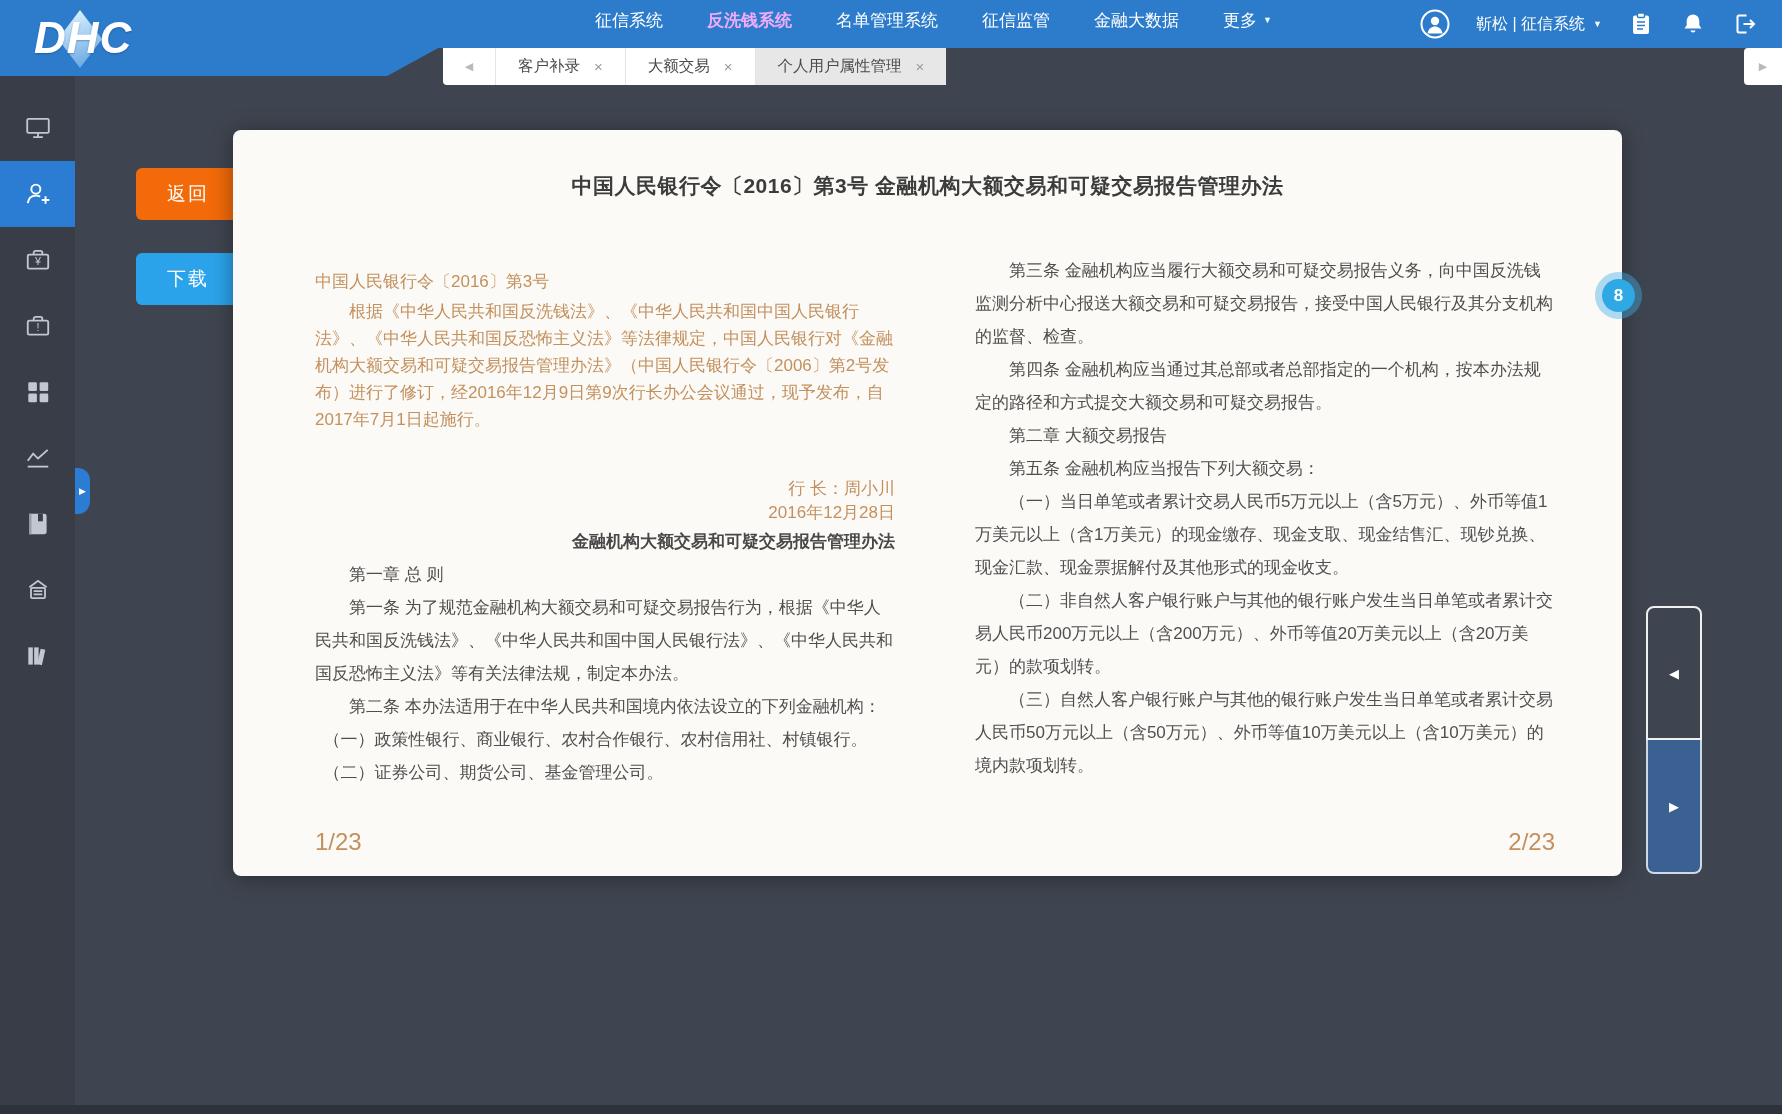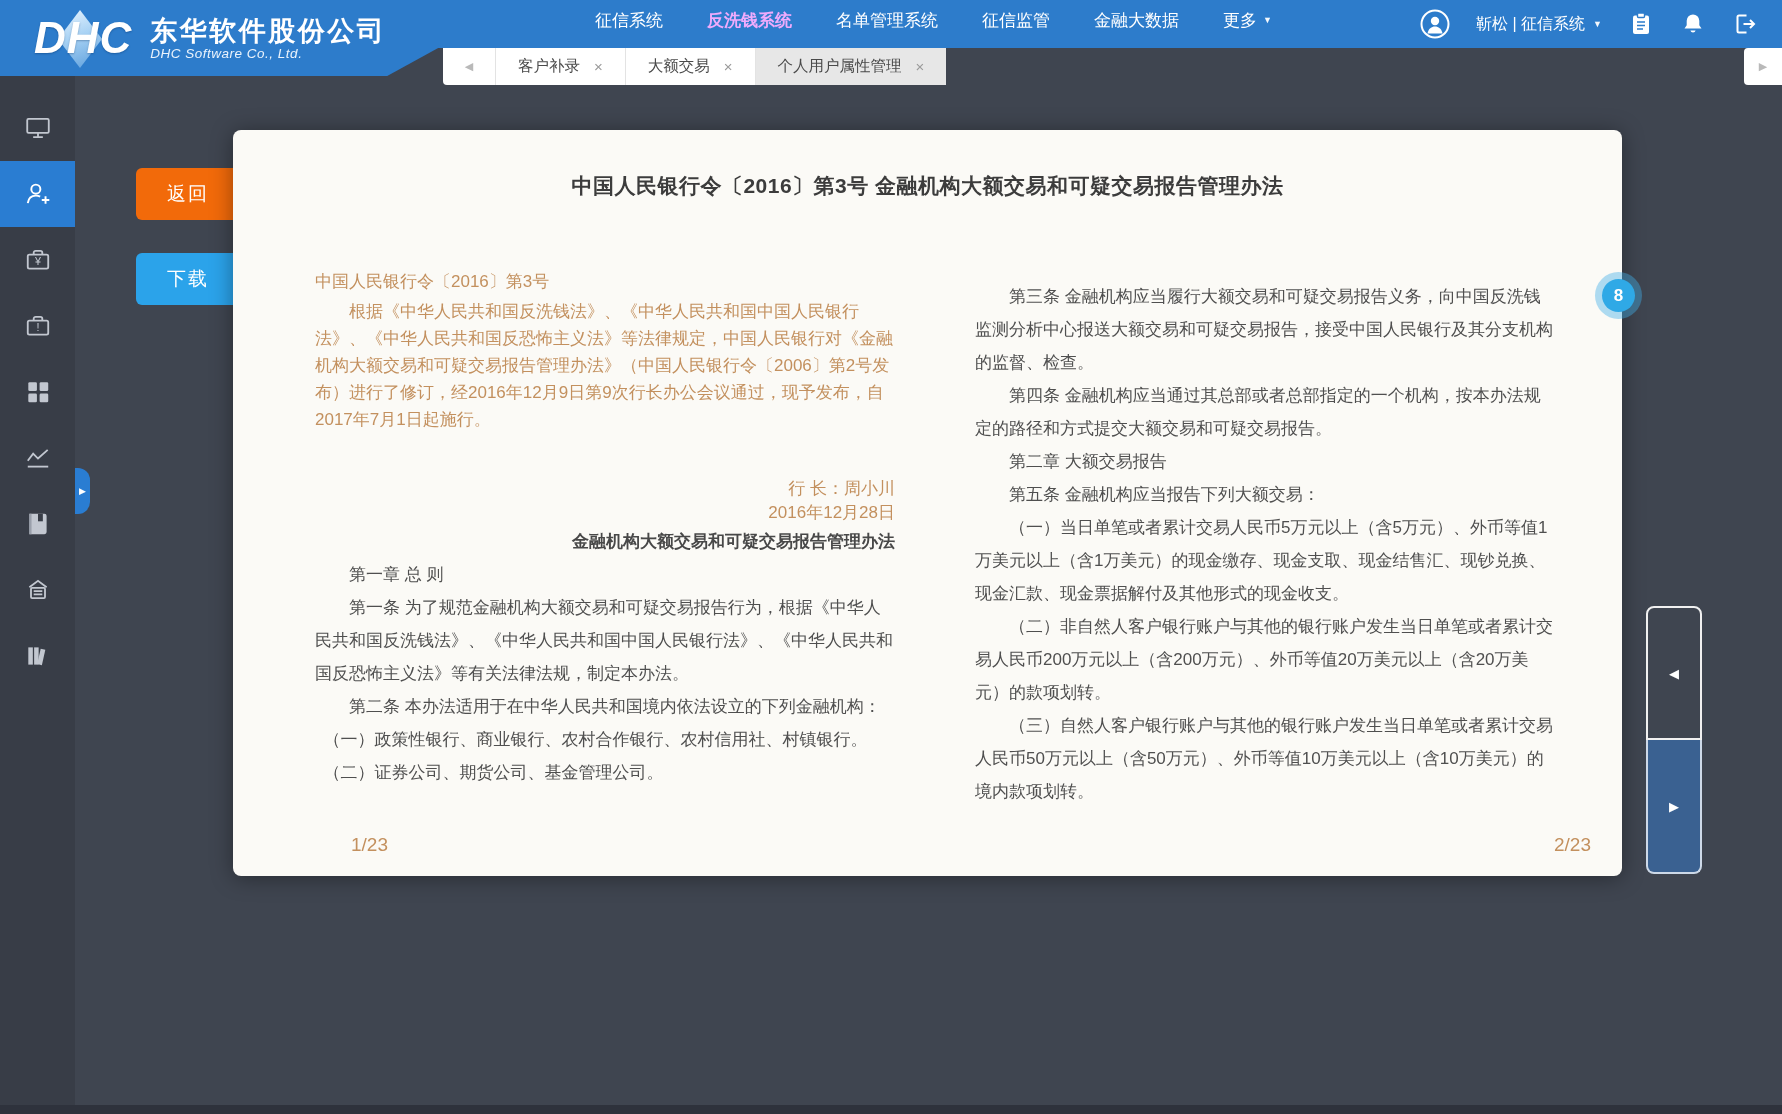--- a/index.html
+++ b/index.html
@@ -62,30 +62,30 @@
   .btn-back{top:168px;background:#f26a0a;}
   .btn-download{top:253px;background:#2ba3ea;}
 
   
   .doc-page{position:absolute;left:233px;top:130px;width:1389px;height:746px;background:#fbfaf6;
             border-radius:8px;box-shadow:0 2px 22px rgba(0,0,0,.38);z-index:10;}
   .doc-title{position:absolute;top:42px;left:0;width:100%;text-align:center;font-size:21px;
              font-weight:bold;color:#3c3c3c;letter-spacing:.5px;}
   .doc-col{position:absolute;width:580px;font-size:17px;color:#4f4f4f;line-height:33px;}
   .col-left{left:82px;top:135px;}
-  .col-right{left:742px;top:124px;margin-top:26px;}
+  .col-right{left:742px;top:124px;}
   .doc-col p{margin:0;}
   .orange{color:#c3905e;}
   .indent{text-indent:2em;}
   .half-indent{text-indent:.5em;}
   .preamble{margin-top:14px;line-height:27px;}
   .sign{margin-top:44px;text-align:right;line-height:24px;}
   .doc-heading{margin-top:56px;text-align:right;font-weight:bold;color:#484848;}
   .gap{margin-top:34px;}
-  .pageno{position:absolute;bottom:20px;font-size:19px;color:#c3905e;margin-left:36px;}
+  .pageno{position:absolute;bottom:20px;font-size:24px;color:#c3905e;}
   .pageno.pl{left:82px;}
   .pageno.pr{left:742px;width:580px;text-align:right;}
 
   
   .badge{position:absolute;left:1595px;top:272px;width:47px;height:47px;border-radius:50%;
          background:rgba(64,174,231,.42);z-index:12;cursor:pointer;}
   .badge-inner{position:absolute;left:7px;top:7px;width:33px;height:33px;border-radius:50%;
                background:#2fa9e6;color:#fff;font-size:17px;font-weight:bold;
                display:flex;align-items:center;justify-content:center;}
 
@@ -102,24 +102,20 @@
 <body>
 
 <div class="canvas">
 
   <div class="header"></div>
 
   <div class="logo-block">
     <div class="logo-inner">
       <div class="dhc-diamond"></div>
       <div class="dhc-text">DHC</div>
-      <div class="company">
-        <div class="company-cn">东华软件股份公司</div>
-        <div class="company-en">DHC Software Co., Ltd.</div>
-      </div>
     </div>
   </div>
 
   <div class="topnav">
     <div class="topnav-item">
       <span>征信系统</span>
     </div>
     <div class="topnav-item active">
       <span>反洗钱系统</span>
     </div>

